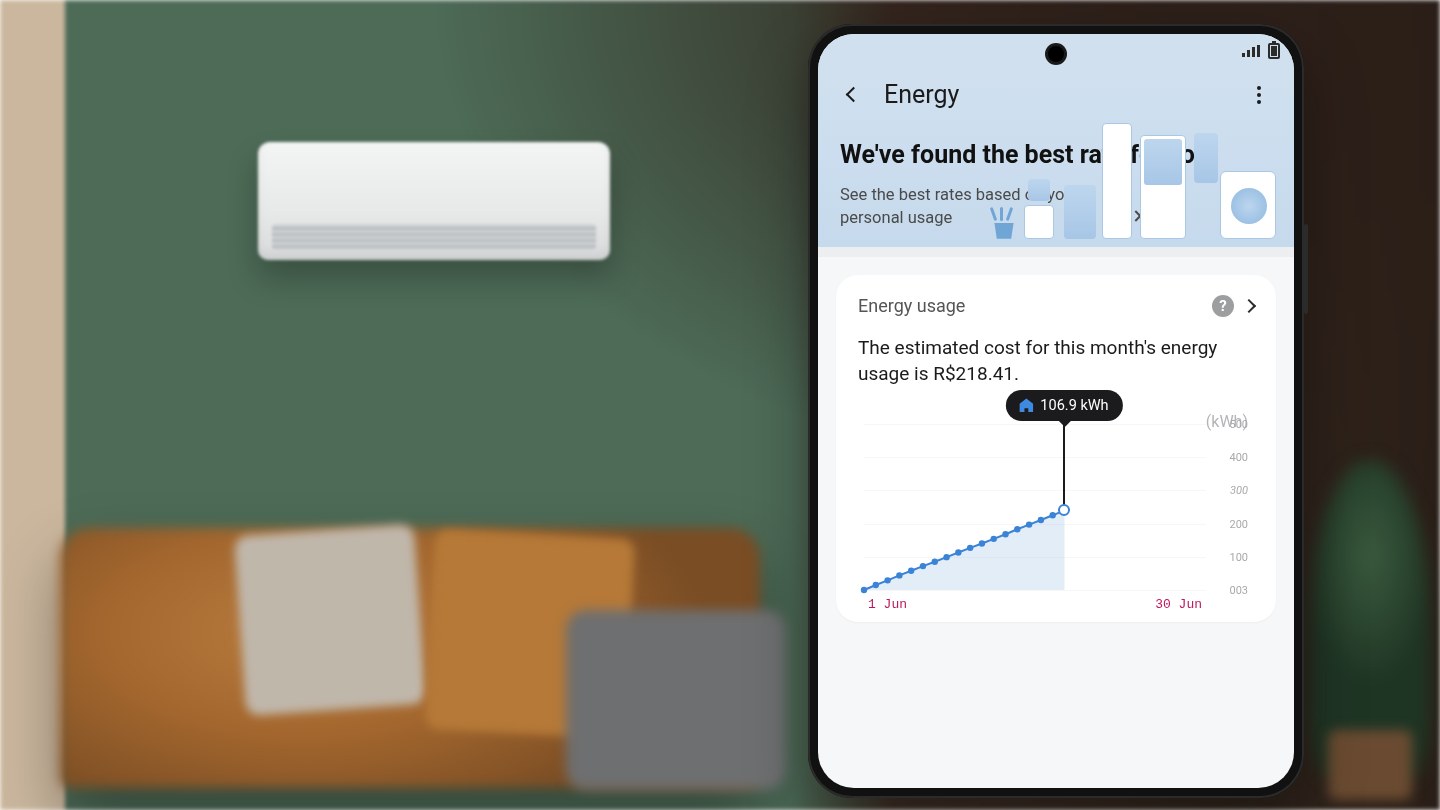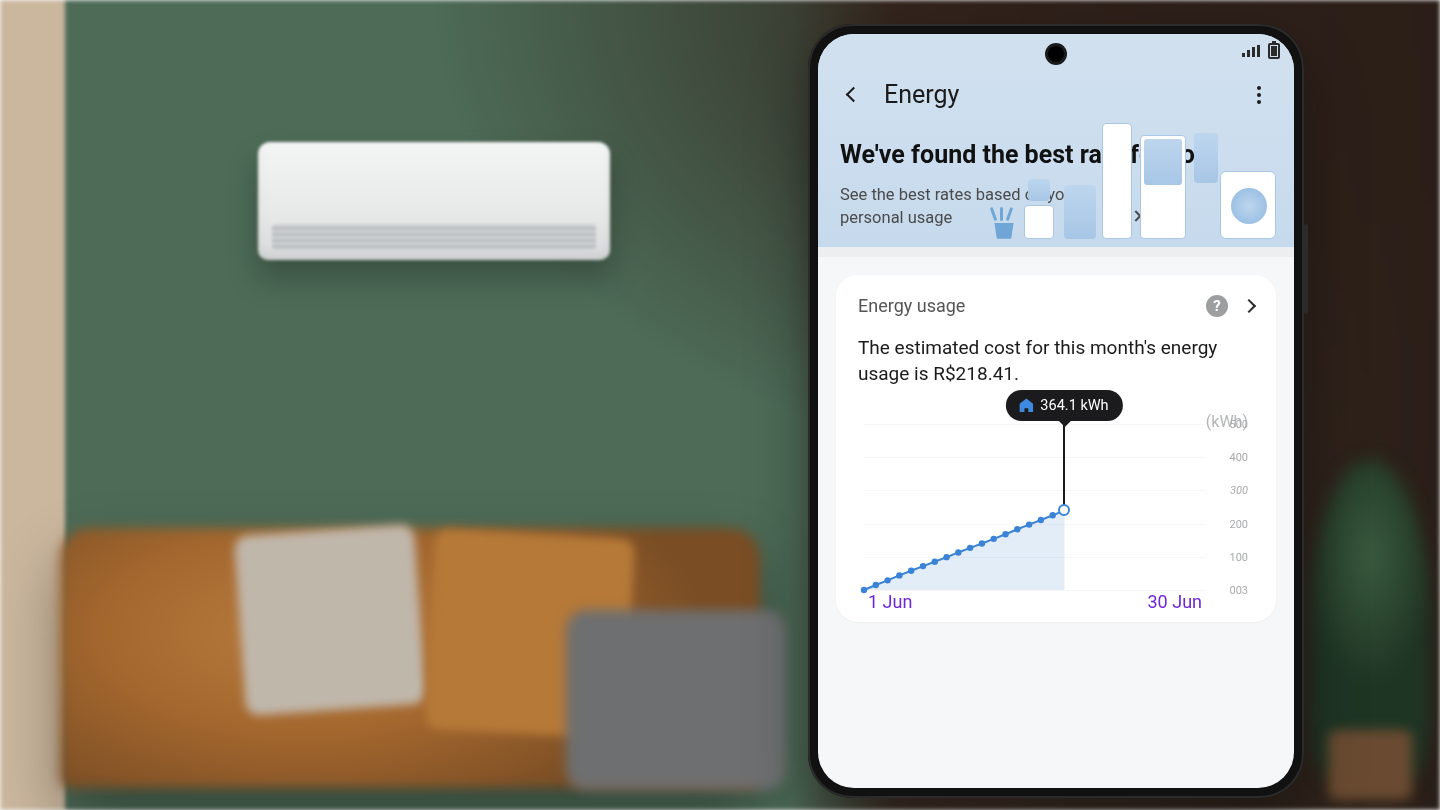--- a/index.html
+++ b/index.html
@@ -80,33 +80,33 @@
   .leafs { position:absolute; width:30px; height:16px; }
   .leafs span{ position:absolute; width:3px; height:14px; background:#6fa6d6; border-radius:3px; }
   .leafs span:nth-child(1){left:4px;transform:rotate(-20deg)}
   .leafs span:nth-child(2){left:12px}
   .leafs span:nth-child(3){left:20px;transform:rotate(20deg)}
 
   .content { padding:20px 18px 0 18px; }
   .gap-bar { height:10px; background:#eceef0; margin:-20px -18px 18px -18px; }
 
   .card { background:#fff; border-radius:22px; padding:20px 22px 8px 22px; box-shadow:0 1px 2px rgba(0,0,0,0.04); }
-  .card-head { display:flex; align-items:center; gap:16px; margin-bottom:18px; }
+  .card-head { display:flex; align-items:center; gap:10px; margin-bottom:18px; }
   .card-title { font-size:18px; color:#555; flex:1; }
   .help-icon { width:22px; height:22px; border-radius:50%; background:#9d9ea0; color:#fff; display:flex; align-items:center; justify-content:center; font-size:15px; font-weight:700; cursor:pointer; }
   .fwd-icon { width:10px; height:10px; border-right:2.5px solid #2b2b2b; border-top:2.5px solid #2b2b2b; transform:rotate(45deg); cursor:pointer; }
 
   .card-body { font-size:19px; color:#1b1b1b; line-height:1.4; }
 
   .chart-wrap { position:relative; height:220px; margin-top:6px; }
   .plot { position:absolute; left:6px; right:48px; top:30px; bottom:24px; }
   .grid-line { position:absolute; left:0; right:0; height:1px; background:#f7f7f8; }
   .ytick { position:absolute; right:-42px; font-size:11px; color:#a8a9ab; transform:translateY(-50%); }
   .yunit { position:absolute; right:6px; top:18px; font-size:16px; color:#b4b5b7; }
-  .xlabel { position:absolute; bottom:2px; font-size:18px; color:#6d28d9; }
+  .xlabel { position:absolute; bottom:2px; font-size:13px; color:#be185d;font-family:Liberation Mono, monospace; }
   .xlabel.left { left:10px; } .xlabel.right { right:52px; }
   .tooltip-pill {
     position:absolute; transform:translate(-50%,0);
     background:#1b1b1d; color:#fff; font-size:14.5px; padding:7px 14px 7px 34px; border-radius:999px;
     white-space:nowrap;
   }
   .tooltip-pill::before {
     content:""; position:absolute; left:12px; top:50%; transform:translateY(-50%);
     width:16px; height:14px; background:#3e8ae0;
     clip-path: polygon(50% 0%, 92% 38%, 92% 100%, 62% 100%, 62% 70%, 38% 70%, 38% 100%, 8% 100%, 8% 38%);
@@ -229,21 +229,21 @@
                 <circle cx="129.72413793103448" cy="114.872" r="3.2" fill="#3a83d6"></circle>
                 <circle cx="141.51724137931035" cy="110.22399999999999" r="3.2" fill="#3a83d6"></circle>
                 <circle cx="153.31034482758622" cy="105.244" r="3.2" fill="#3a83d6"></circle>
                 <circle cx="165.10344827586206" cy="100.596" r="3.2" fill="#3a83d6"></circle>
                 <circle cx="176.89655172413794" cy="95.94800000000001" r="3.2" fill="#3a83d6"></circle>
                 <circle cx="188.68965517241378" cy="91.3" r="3.2" fill="#3a83d6"></circle>
                 <circle cx="200.48275862068965" cy="86.32000000000001" r="3.2" fill="#3a83d6"></circle>
               </svg>
               <div class="tt-line" style="left: 200.483px; top: -4px; height: 90.32px;"></div>
               <div class="tt-dot" style="left: 200.483px; top: 86.32px;"></div>
-              <div class="tooltip-pill" style="left: 200.483px; top: -34px;">364.1 kWh</div>
+              <div class="tooltip-pill" style="left: 200.483px; top: -34px;">106.9 kWh</div>
             </div>
           <div class="xlabel left">1 Jun</div>
           <div class="xlabel right">30 Jun</div>
         </div>
       </div>
     </div>
 
   </div>
 </div>
 

